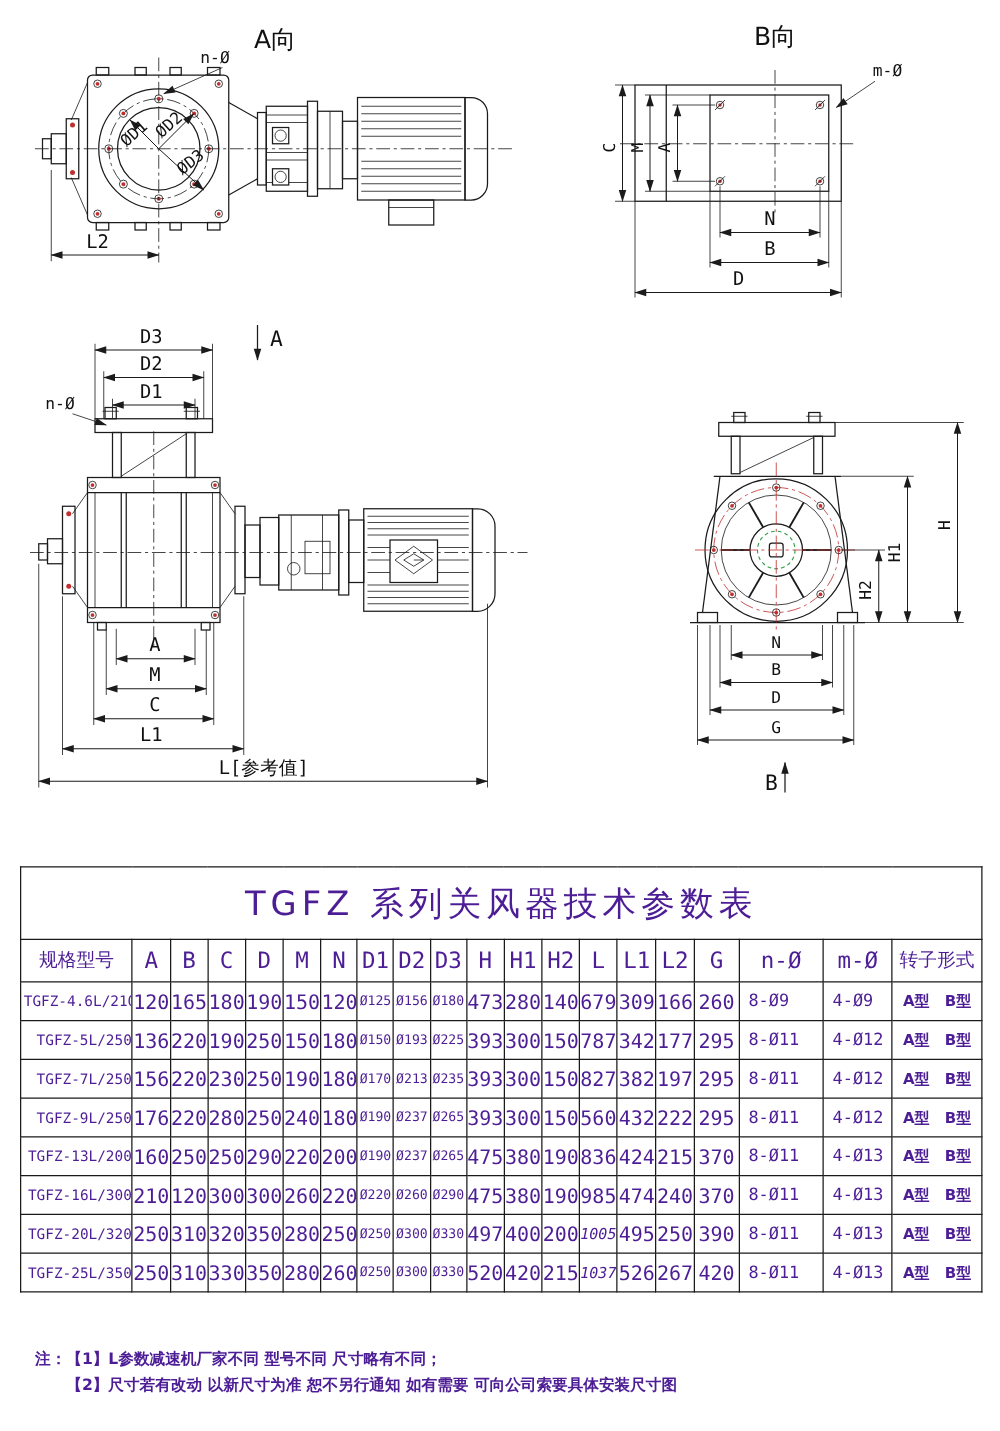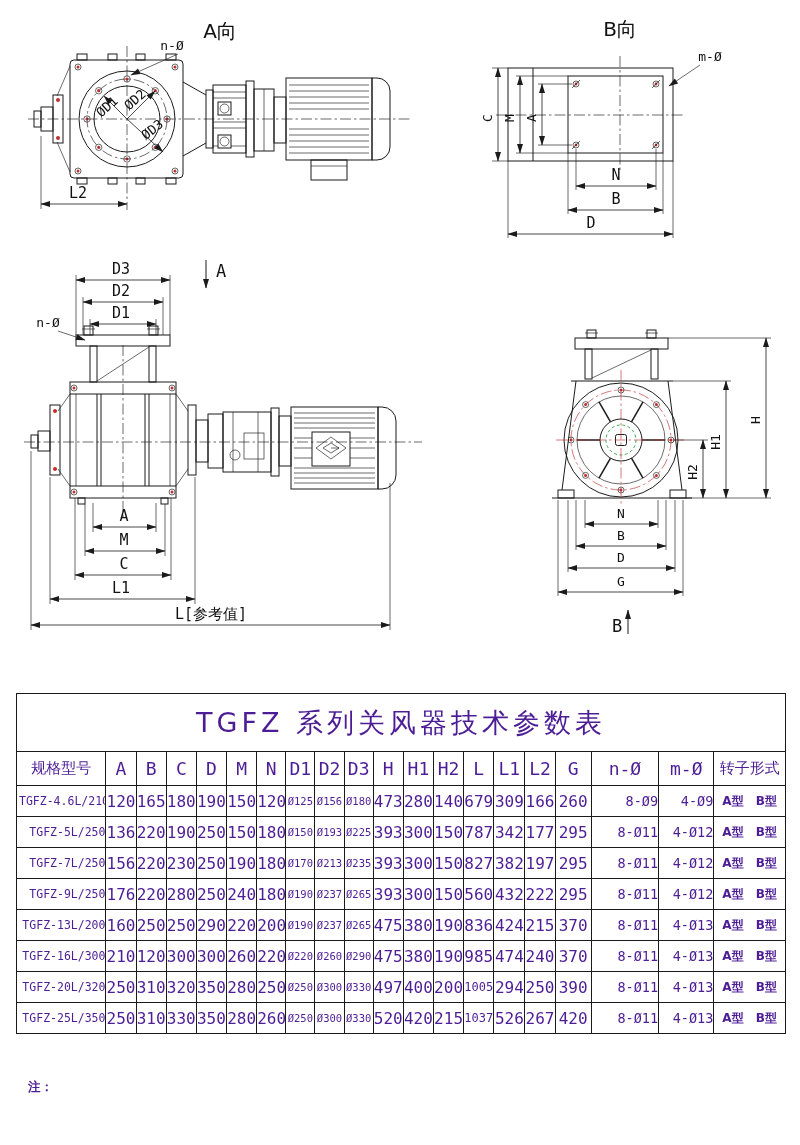--- a/index.html
+++ b/index.html
@@ -33,23 +33,23 @@
   table { border-width:1.6px;padding-left:12px; }
   th, td { text-align:center; padding:0; overflow:hidden; white-space:nowrap; }
   .title-row th { height:57px; font-size:27px; font-weight:normal; letter-spacing:4px;
                   font-family:"DejaVu Sans","Liberation Sans",sans-serif; }
   .head-row th { height:33px; font-weight:normal; }
   th.hcn { font-size:15px; font-weight:normal; }
   th.hlt { font-size:18px; font-family:"DejaVu Sans Mono",monospace; }
   tbody td { height:30px; }
   td.model { font:11.5px "DejaVu Sans Mono",monospace; text-align:right; padding-left:2px; }
   td.num   { font:16px "DejaVu Sans Mono",monospace; }
-  td.num.sm{ font-size:12px; }
+  td.num.sm{ font-size:12px;font-style:italic; }
   td.phi   { font:10.5px "DejaVu Sans Mono",monospace; }
-  td.holes { font:13.5px "DejaVu Sans Mono",monospace; text-align:right; padding-left:7px; }
+  td.holes { font:13.5px "DejaVu Sans Mono",monospace; text-align:left; padding-left:7px; }
   td.rotor { font-size:12px; font-weight:bold; word-spacing:8px; }
 
   
   .notes { position:absolute; left:28px; top:1076px; display:flex; font-size:12.5px;
            font-weight:bold; line-height:21px; }
   .notes .items div { white-space:nowrap; }
 </style>
 </head>
 <body>
 
@@ -670,21 +670,21 @@
             <td class="num">350</td>
             <td class="num">280</td>
             <td class="num">250</td>
             <td class="phi">Ø250</td>
             <td class="phi">Ø300</td>
             <td class="phi">Ø330</td>
             <td class="num">497</td>
             <td class="num">400</td>
             <td class="num">200</td>
             <td class="num sm">1005</td>
-            <td class="num">294</td>
+            <td class="num">495</td>
             <td class="num">250</td>
             <td class="num">390</td>
             <td class="holes">8-Ø11</td>
             <td class="holes">4-Ø13</td>
             <td class="rotor">A型 B型</td>
           </tr>
           <tr>
             <td class="model">TGFZ-25L/350</td>
             <td class="num">250</td>
             <td class="num">310</td>
@@ -706,16 +706,18 @@
             <td class="holes">4-Ø13</td>
             <td class="rotor">A型 B型</td>
           </tr>
         </tbody>
     </table>
   </div>
 
   <div class="notes">
     <span>注：</span>
     <div class="items">
+      <div>【1】L参数减速机厂家不同 型号不同 尺寸略有不同；</div>
+      <div>【2】尺寸若有改动 以新尺寸为准 恕不另行通知 如有需要 可向公司索要具体安装尺寸图</div>
     </div>
   </div>
 
 </div>
 
 </body></html>

